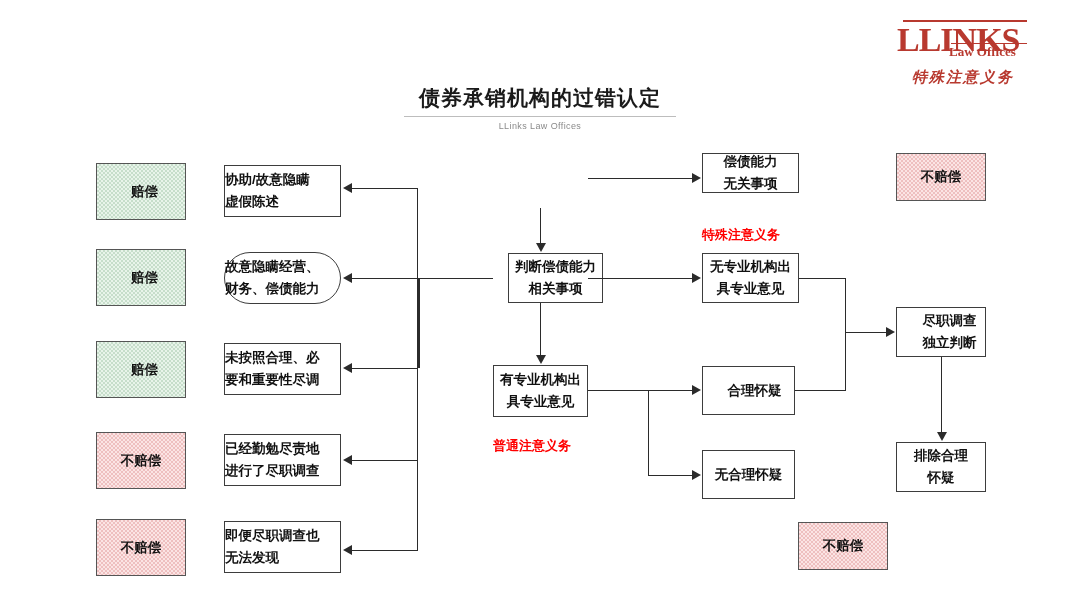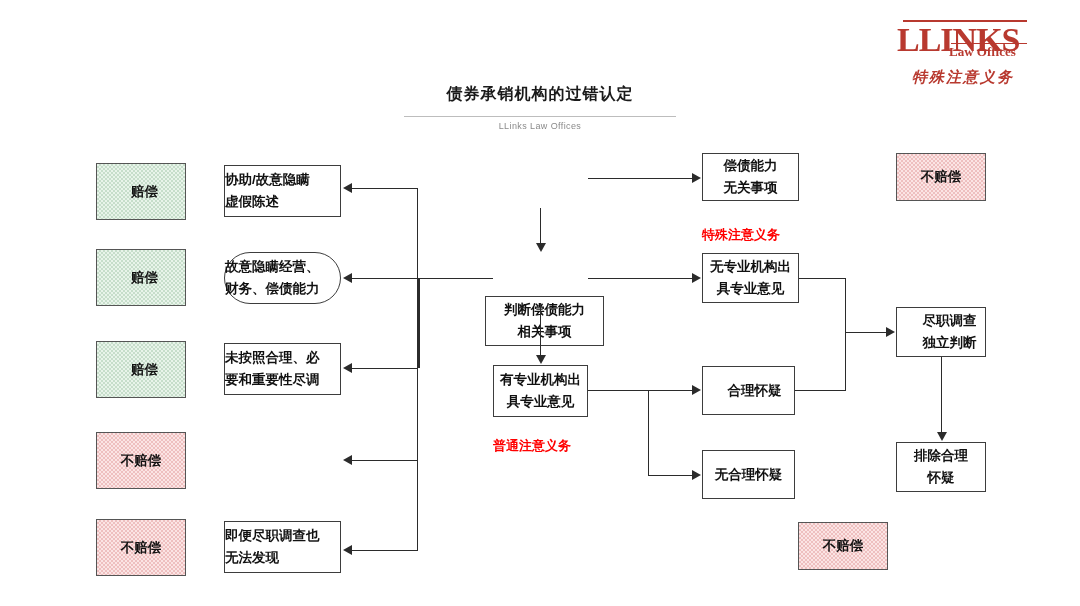--- a/index.html
+++ b/index.html
@@ -34,21 +34,21 @@
   #logo .cn{
     position:absolute;left:0;top:50px;width:140px;
     font-family:"DejaVu Sans","Liberation Sans",sans-serif;
     font-weight:bold;font-size:15px;color:#b8392f;letter-spacing:2px;
     font-style:italic;
   }
 
   
   #title{
     position:absolute;left:340px;top:84px;width:400px;text-align:center;
-    font-size:16px;font-weight:bold;color:#1a1a1a;letter-spacing:1px;
+    font-size:21px;font-weight:bold;color:#1a1a1a;letter-spacing:1px;
   }
   #title-rule{position:absolute;left:404px;top:116px;width:272px;height:1px;background:#bdbdbd;}
   #subtitle{
     position:absolute;left:340px;top:121px;width:400px;text-align:center;
     font-size:9px;color:#8a8a8a;letter-spacing:.4px;
   }
 
   
   .node{
     position:absolute;box-sizing:border-box;
@@ -114,29 +114,31 @@
   <div class="node green" style="left:96px;top:341px;width:90px;height:57px;">赔偿</div>
   <div class="node pink" style="left:96px;top:432px;width:90px;height:57px;">不赔偿</div>
   <div class="node pink" style="left:96px;top:519px;width:90px;height:57px;">不赔偿</div>
 
   <div class="node left-text" style="left:224px;top:165px;width:117px;height:52px;">协助/故意隐瞒
 虚假陈述</div>
   <div class="node left-text" style="left:224px;top:252px;width:117px;height:52px;border-radius:26px;">故意隐瞒经营、
 财务、偿债能力</div>
   <div class="node left-text" style="left:224px;top:343px;width:117px;height:52px;">未按照合理、必
 要和重要性尽调</div>
+  <div class="node left-text" style="left:224px;top:434px;width:117px;height:52px;">已经勤勉尽责地
+进行了尽职调查</div>
   <div class="node left-text" style="left:224px;top:521px;width:117px;height:52px;">即便尽职调查也
 无法发现</div>
 
-  <div class="node" style="left:485px;top:253px;width:119px;height:50px;margin-top:43px;">判断偿债能力
+  <div class="node" style="left:508px;top:253px;width:95px;height:50px;">判断偿债能力
 相关事项</div>
   <div class="node" style="left:493px;top:365px;width:95px;height:52px;">有专业机构出
 具专业意见</div>
 
-  <div class="node" style="left:702px;top:153px;width:97px;height:48px;">偿债能力
+  <div class="node" style="left:702px;top:153px;width:97px;height:40px;">偿债能力
 无关事项</div>
   <div class="node" style="left:702px;top:253px;width:97px;height:50px;">无专业机构出
 具专业意见</div>
   <div class="node" style="left:702px;top:366px;width:93px;height:49px;padding-left:12px;">合理怀疑</div>
   <div class="node" style="left:702px;top:450px;width:93px;height:49px;">无合理怀疑</div>
 
   <div class="node pink" style="left:896px;top:153px;width:90px;height:48px;">不赔偿</div>
   <div class="node" style="left:896px;top:307px;width:90px;height:50px;padding-left:17px;">尽职调查
 独立判断</div>
   <div class="node" style="left:896px;top:442px;width:90px;height:50px;">排除合理

